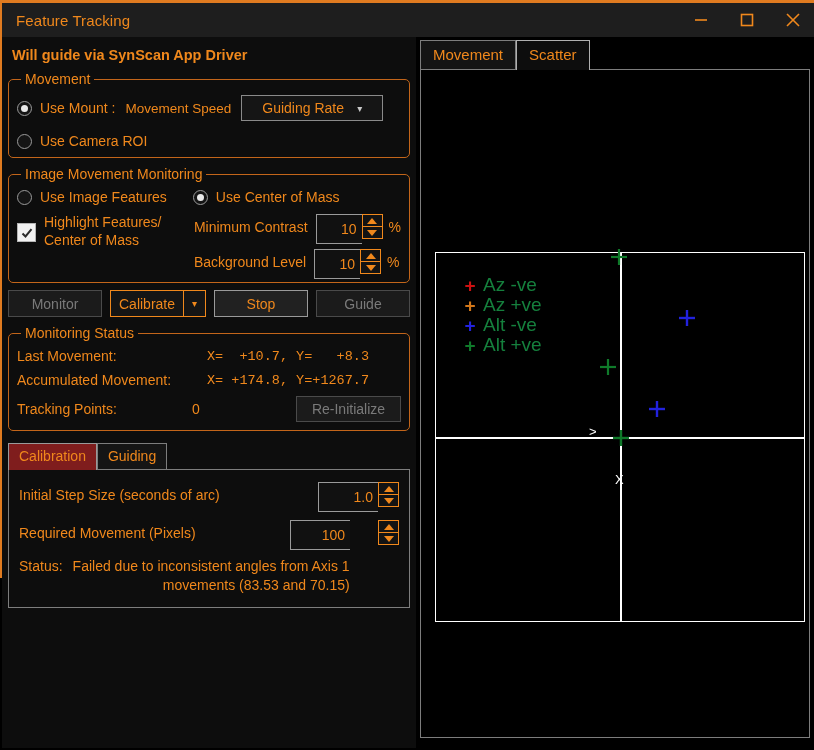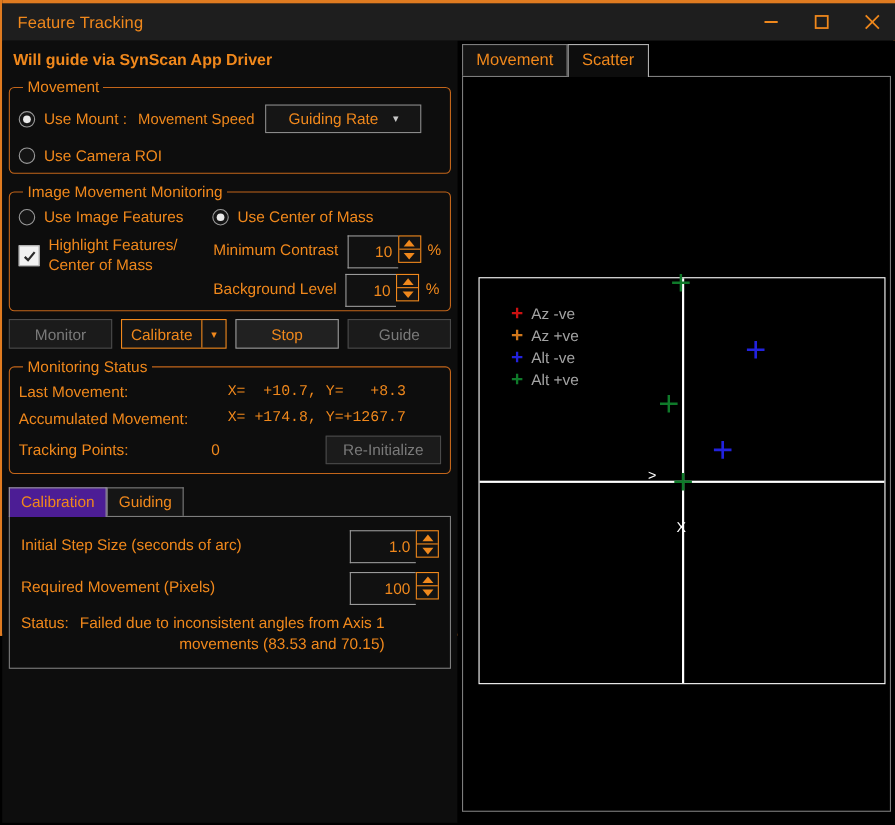--- a/index.html
+++ b/index.html
@@ -130,21 +130,21 @@
 
   
   .mono { font-family: "Liberation Mono", monospace; color: #f0881c; font-size: 13.5px; white-space: pre; }
 
   
   .tabbar { display: flex; margin: 12px 6px 0 6px; align-items: flex-end; }
   .tab {
     padding: 4px 10px 5px 10px; font-size: 14px; color: #f0881c;
     border: 1px solid #7d7d7d; border-bottom: none; background: #151515;
   }
-  .tab.active { background: #4c1d95; border-color: #9a9a9a; position: relative; z-index: 2; margin-bottom: -1px; padding-bottom: 6px; }
+  .tab.active { background: #7f1d1d; border-color: #9a9a9a; position: relative; z-index: 2; margin-bottom: -1px; padding-bottom: 6px; }
   .tabpanel {
     border: 1px solid #7d7d7d; margin: 0 6px 0 6px; padding: 12px 10px 14px 10px;
     background: #0d0d0d; position: relative; text-align: right;
   }
 
   
   .right {
     position: absolute; left: 414px; top: 37px;
     width: 400px; height: 711px; background: #000;
   }
@@ -157,21 +157,21 @@
   .rpanel {
     border: 1px solid #7d7d7d; margin: 0 6px 0 4px; height: 669px;
     background: #000; position: relative; overflow: hidden;
   }
   .plot { position: absolute; background: #000; border: 1.5px solid #ffffff; }
   .axisline { position: absolute; background: #ffffff; }
   .pt { position: absolute; }
   .legend { position: absolute; }
   .legend .lrow { display: flex; align-items: center; height: 20px; }
   .legend .lmark { width: 18px; text-align: center; font-size: 19px; font-weight: bold; line-height: 1; }
-  .legend .ltxt { color: #a3a3a3; font-size: 14px; margin-left: 4px; }
+  .legend .ltxt { color: #15803d; font-size: 19px; margin-left: 4px; }
   .axmark { position: absolute; color: #ffffff; font-size: 13px; font-family: "Liberation Sans", sans-serif; }
 </style>
 </head>
 <body>
 
 <div class="window">
 
   <div class="titlebar">
     <span class="title-text">Feature Tracking</span>
     <div class="win-controls">
@@ -310,21 +310,21 @@
                 <span class="tri up"></span>
               </div>
             <div>
                 <span class="tri dn"></span>
               </div>
           </div>
         </div>
       </div>
       <div class="row" style="margin-top:13px;">
         <span class="lbl">Required Movement (Pixels)</span>
-        <div class="spin" style="margin-left:auto;">
+        <div class="spin" style="margin-left:auto;gap:28px;">
           <div class="val" style="width:60px;">100</div>
           <div class="btns">
             <div>
                 <span class="tri up"></span>
               </div>
             <div>
                 <span class="tri dn"></span>
               </div>
           </div>
         </div>

